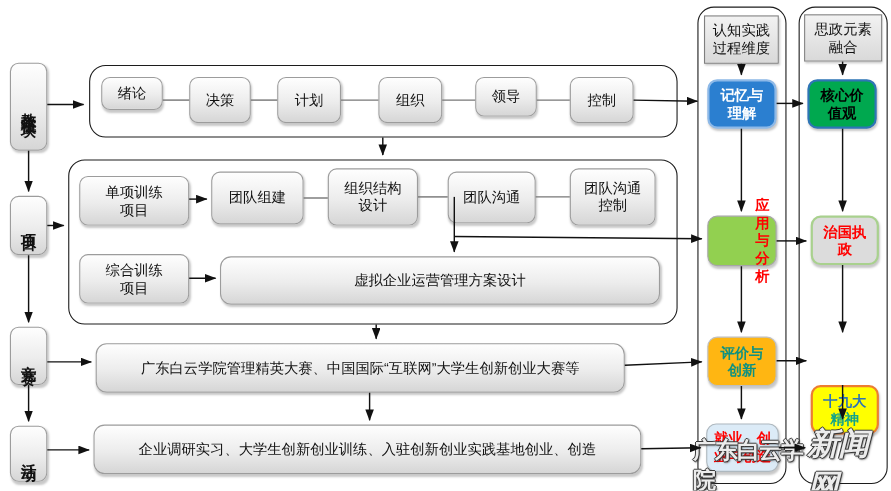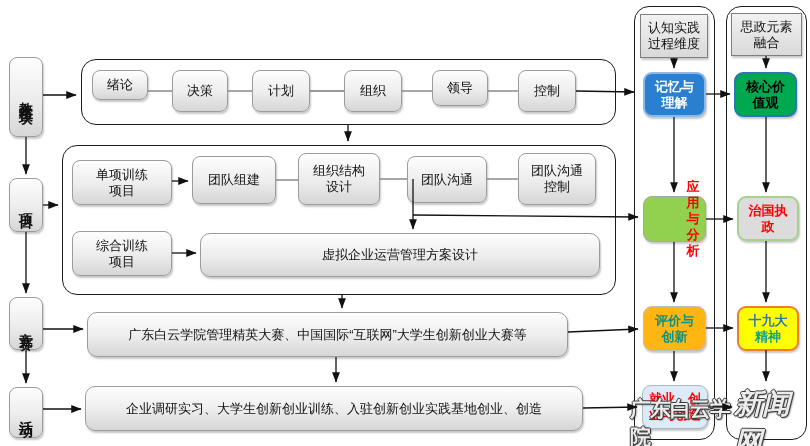--- a/index.html
+++ b/index.html
@@ -14,21 +14,21 @@
   .rail{font-weight:bold;font-size:14px;writing-mode:vertical-rl;text-orientation:upright;letter-spacing:3px;}
   .wide{font-size:13px;border-radius:10px;}
   .colored{font-weight:bold;font-size:13px;border-radius:9px;}
   .hdrbox{background:linear-gradient(180deg,#f2f2f2,#d9d9d9);border:1.4px solid #7f7f7f;border-radius:0;font-size:13px;}
   .c-memory{background:#2b7fd0;color:#ffffff;border:2.5px solid #8db9e8;}
   .c-apply{background:#92d050;color:#ff0000;border:1.5px solid #a6a6a6;}
   .c-eval{background:#ffb612;color:#0f9180;border:1.5px solid #bfbfbf;}
   .c-employ{background:#dcebf7;color:#ff0000;border:1.5px solid #aeb8bf;}
   .c-core{background:#00a84f;color:#000000;border:2.5px solid #2e75b6;}
   .c-govern{background:#dcdcdc;color:#ff0000;border:2.5px solid #a9d18e;}
-  .c-congress{background:#ffff00;border:2.5px solid #ed7d31;flex-direction:column;}
+  .c-congress{background:#ffff00;border:2.5px solid #ed7d31;flex-direction:column;margin-top:44px;}
   .c-congress .l1{color:#2e75b6;}
   .c-congress .l2{color:#12a389;}
   .c-rural{background:#c9c9c9;color:#ff0000;border:1.5px solid #9e9e9e;}
   svg.wires{position:absolute;inset:0;pointer-events:none;}
   .watermark{position:absolute;left:630px;top:402px;width:180px;height:42px;display:flex;align-items:center;
      color:rgba(252,252,252,.92);font-weight:bold;pointer-events:none;
      text-shadow:-1px 0 #3a3a3a,1px 0 #3a3a3a,0 -1px #3a3a3a,0 1px #3a3a3a,1px 1px 2px #222;}
   .watermark .w1{font-size:21px;letter-spacing:-1px;}
   .watermark .w2{font-size:28px;font-family:"DejaVu Serif","Liberation Serif",serif;font-style:italic;margin-left:-4px;}
 </style>

